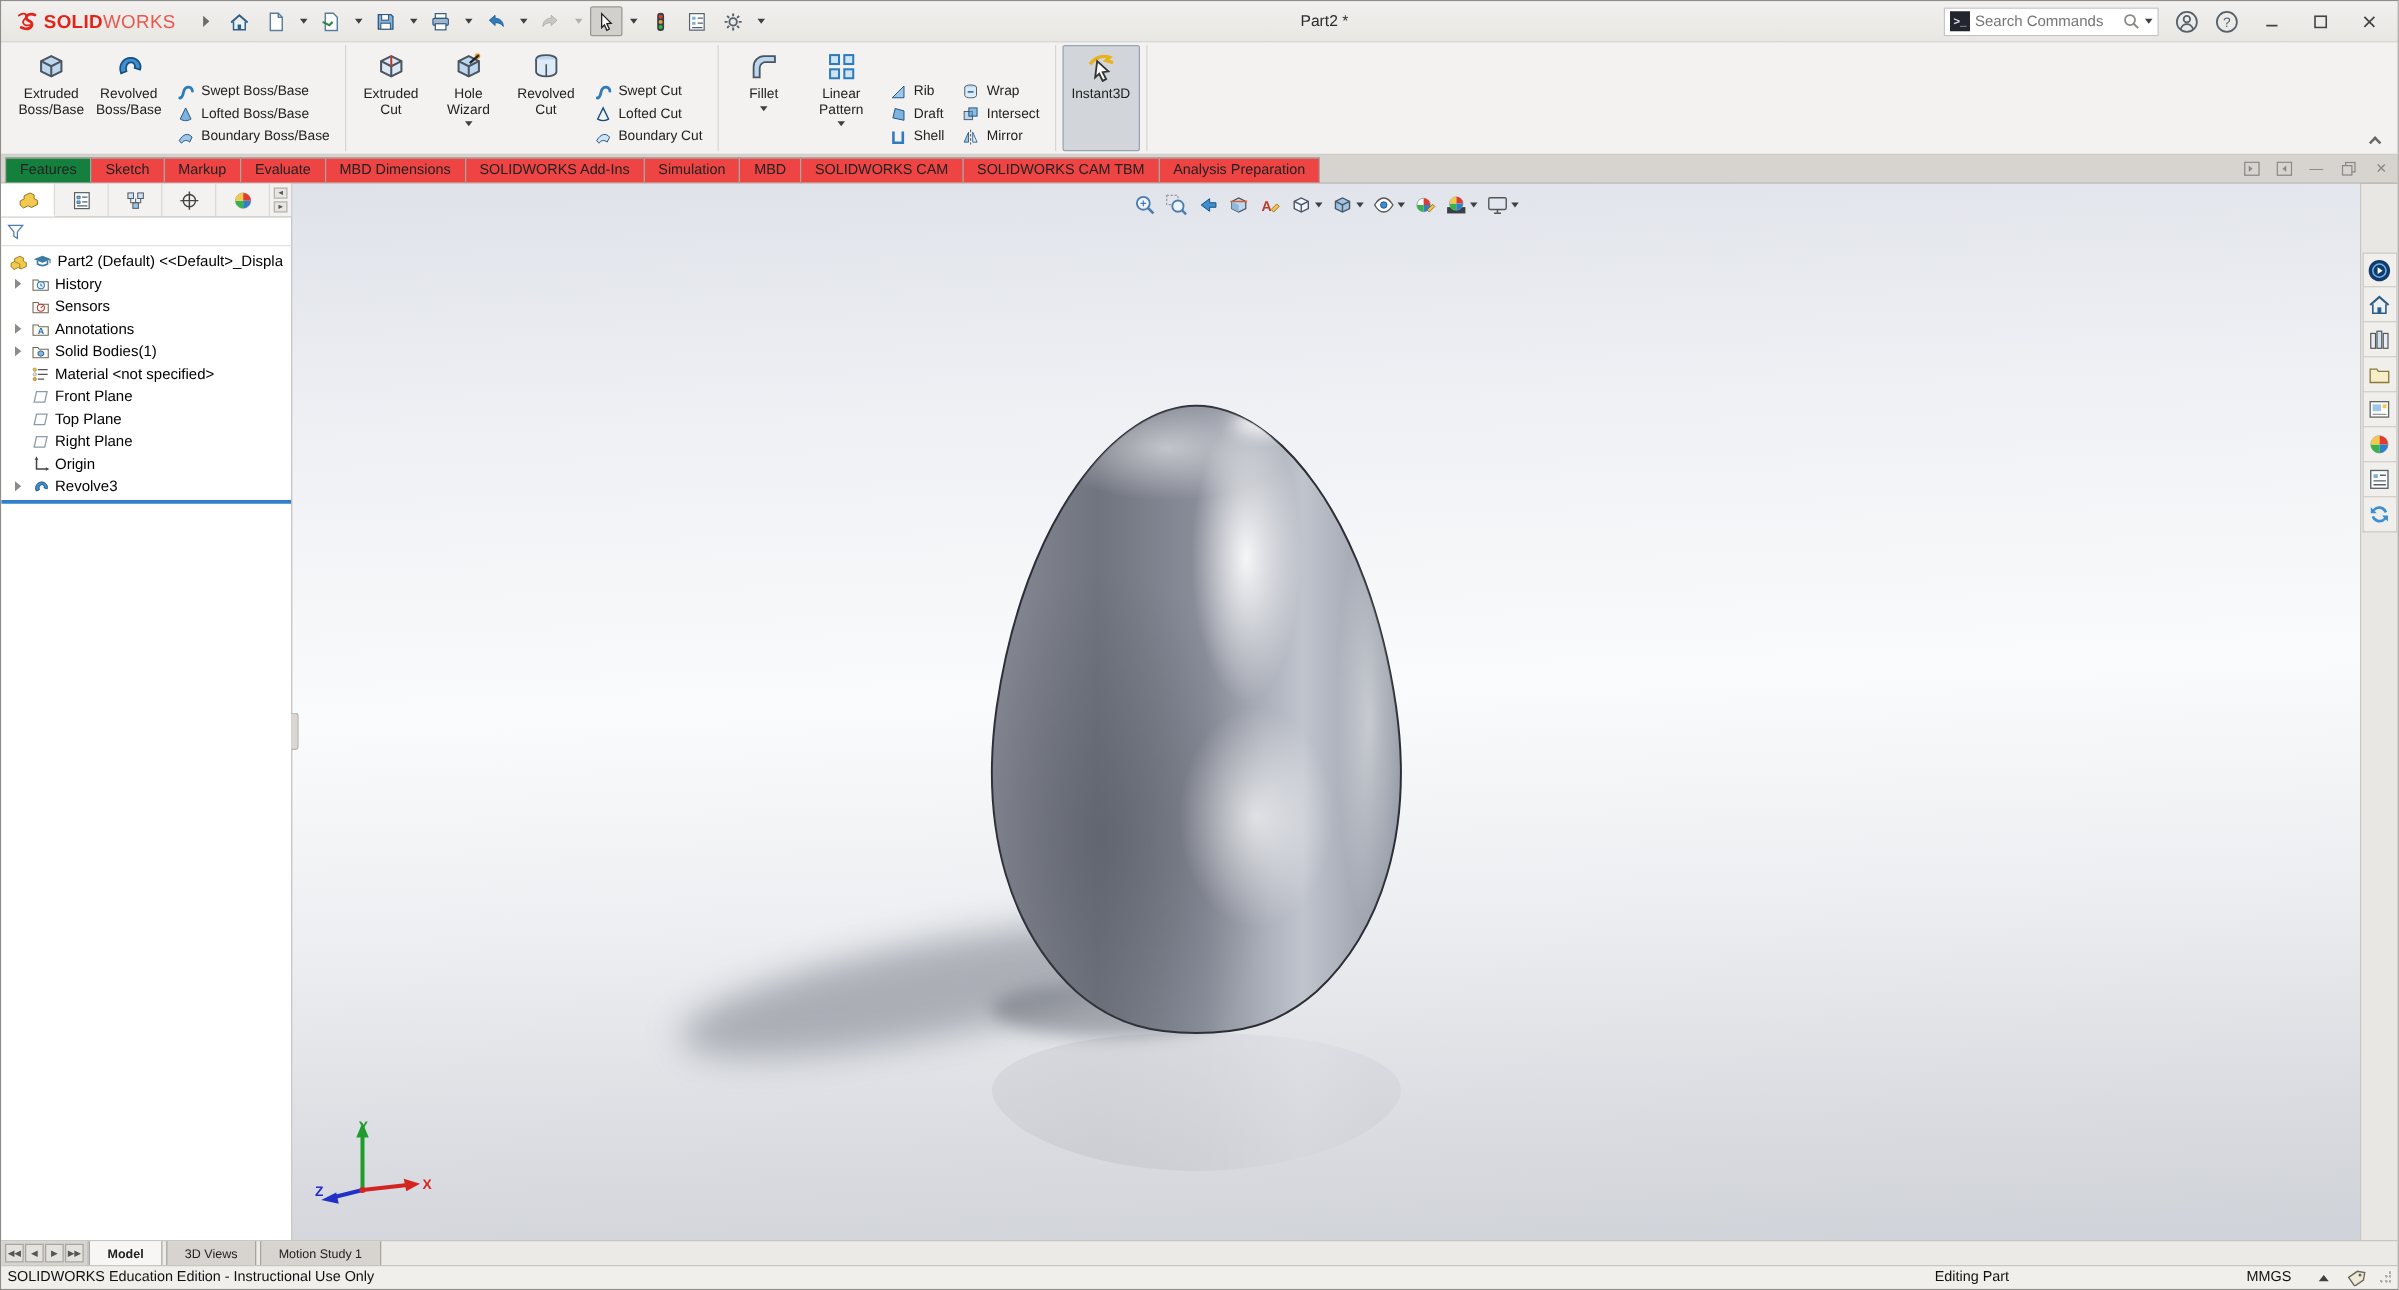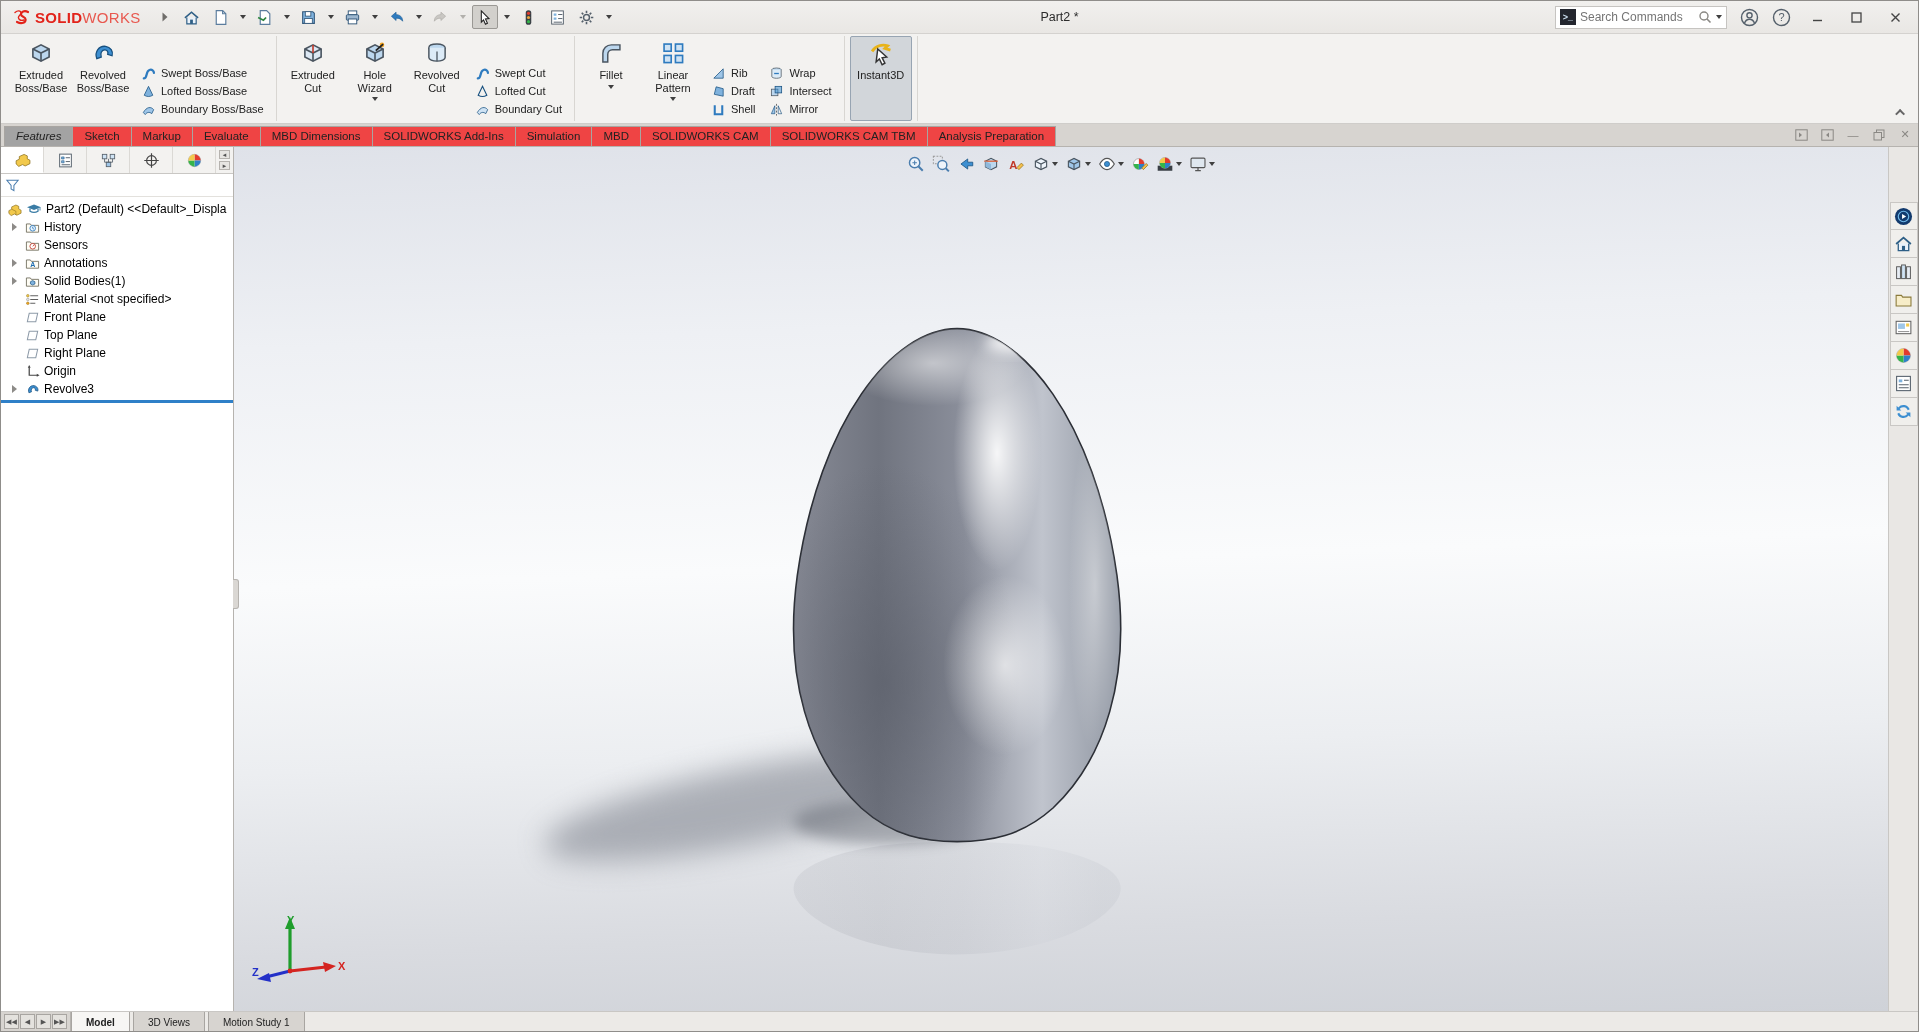--- a/index.html
+++ b/index.html
@@ -54,21 +54,21 @@
     display:flex; align-items:center; justify-content:center; }
   .chev-up { width:7px; height:7px; border-left:2px solid #666; border-top:2px solid #666;
     transform:rotate(45deg) translateY(2px); }
 
   
   .cmdtabs { height:23px; flex:0 0 23px; background:#d7d4d0; display:flex;
     align-items:flex-end; padding-left:3px; position:relative;
     border-bottom:1px solid #b6b3af; }
   .cmdtab { padding:3px 11px 4px; font-size:11.5px; color:#222; background:#ef4444;
     border:1px solid #a8a5a1; border-bottom:none; margin-right:-1px; white-space:nowrap; }
-  .cmdtab.active { background:#a3a3a3; position:relative; z-index:1;font-style:italic; }
+  .cmdtab.active { background:#15803d; position:relative; z-index:1; }
   .panectrls { position:absolute; right:6px; top:4px; display:flex; gap:12px;
     align-items:center; color:#8a8884; }
   .panectrls .pc { width:14px; height:13px; display:flex; align-items:center;
     justify-content:center; font-size:11px; color:#8a8884; }
 
   
   .main { flex:1; display:flex; min-height:0; }
 
   
   .lpanel { width:233px; flex:0 0 233px; background:#fff; border-right:1px solid #b6b3af;
@@ -1012,13 +1012,28 @@
       <span class="nb">▶</span>
       <span class="nb">▶▶</span>
     </div>
     <div id="bottom-tab-list" style="display:flex;align-items:stretch">
         <div class="btab active">Model</div>
         <div class="btab">3D Views</div>
         <div class="btab">Motion Study 1</div>
       </div>
   </div>
 
+  <div class="statusbar">
+    <span class="sb-left">SOLIDWORKS Education Edition - Instructional Use Only</span>
+    <span class="sb-mode">Editing Part</span>
+    <span class="sb-units">
+      <span>MMGS</span>
+      <span class="caret-up"></span>
+    </span>
+    <span class="ico">
+      <svg width="16" height="14" viewBox="0 0 16 14">
+          <path d="M2 8 8 2h6v6l-6 6z" fill="#efe9d8" stroke="#6b6756" stroke-width="1.1" transform="rotate(10 8 7)"></path>
+          <circle cx="11" cy="5" r="1.2" fill="#6b6756"></circle>
+        </svg>
+    </span>
+    <span class="grip"></span>
+  </div>
 </div>
 
 </body></html>

